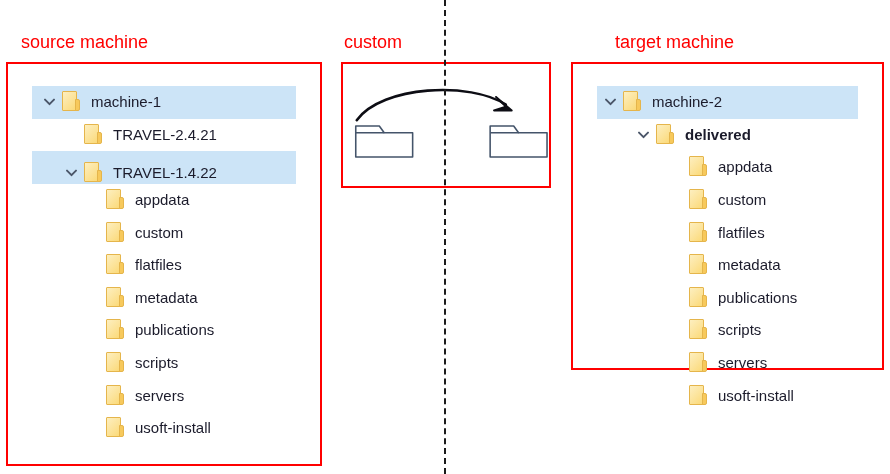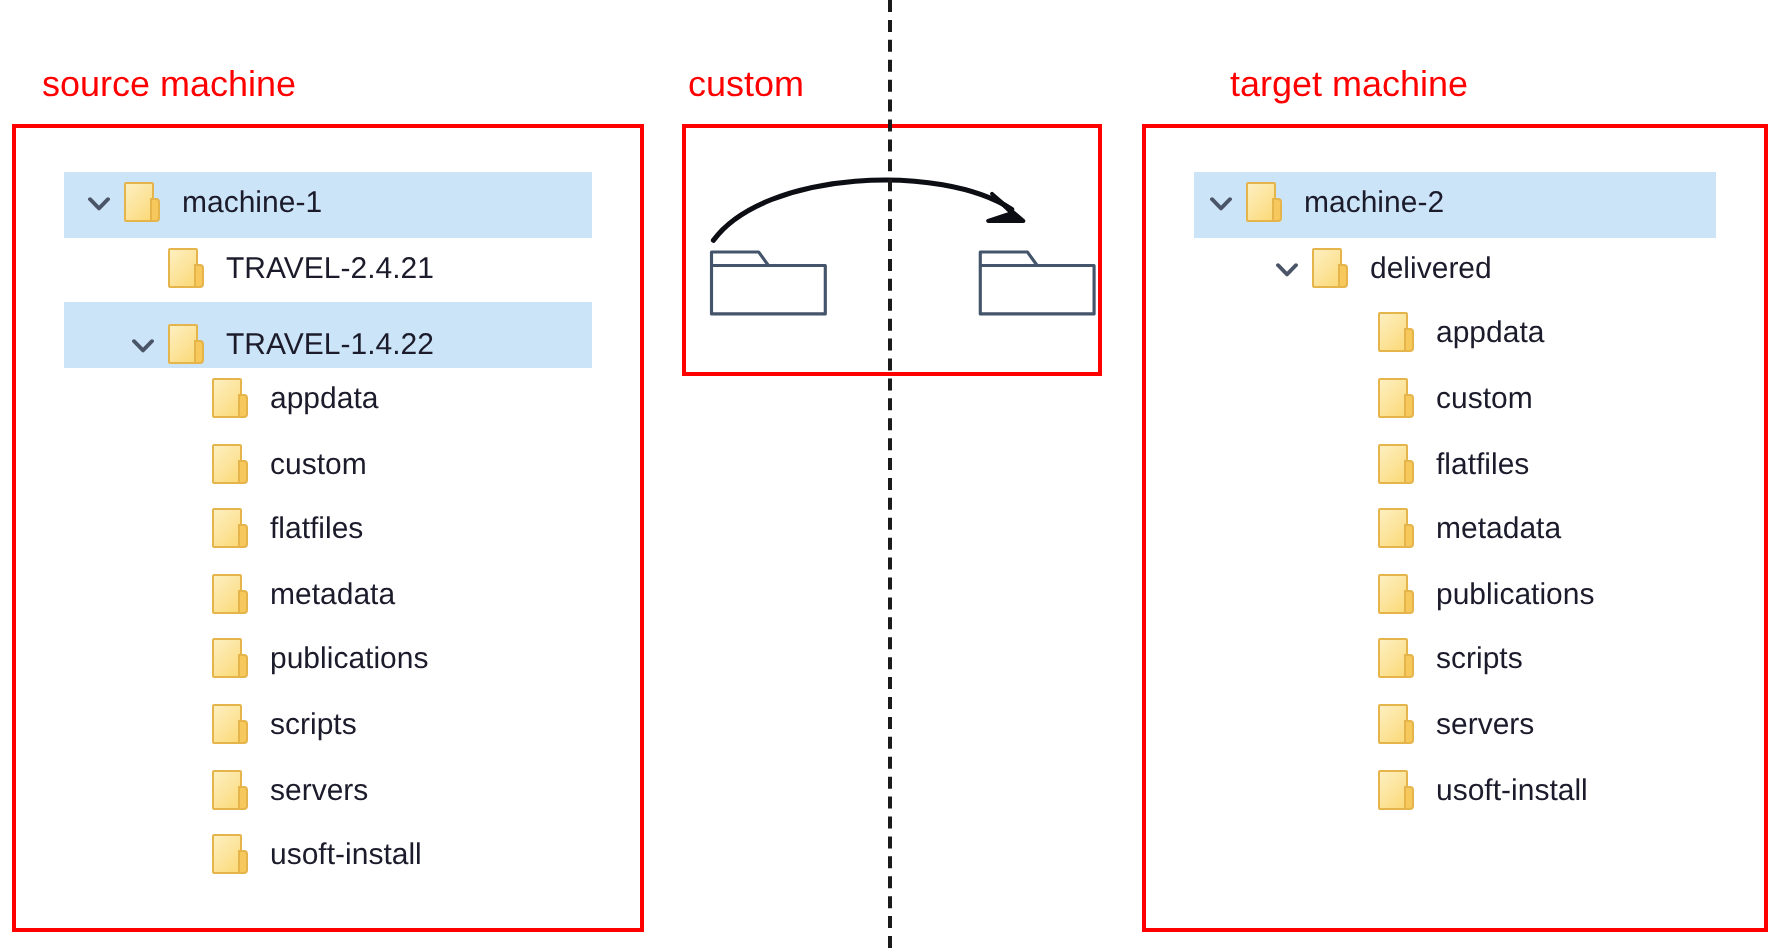--- a/index.html
+++ b/index.html
@@ -30,21 +30,21 @@
 
   
   .panel {
     position: absolute;
     border: 2px solid #FF0000;
     background: #ffffff;
     box-sizing: border-box;
   }
   #panel-source { left: 6px;   top: 62px; width: 316px; height: 404px; }
   #panel-hatch  { left: 341px; top: 62px; width: 210px; height: 126px; }
-  #panel-target { left: 571px; top: 62px; width: 313px; height: 404px; }
+  #panel-target { left: 571px; top: 62px; width: 313px; height: 308px; }
 
   
   #divider {
     position: absolute;
     left: 444px;
     top: 0px;
     width: 0;
     height: 474px;
     border-left: 2px dashed #1a1a1a;
     z-index: 5;
@@ -351,21 +351,21 @@
           </span>
           <span class="folder-icon">
             <span class="sheet"></span>
             <span class="tab"></span>
           </span>
           <span class="row-label">machine-2</span>
         </div>
       </div>
       <div class="tree-row">
         <div class="row-band"></div>
-        <div class="row-inner" style="margin-left: 61px;">
+        <div class="row-inner" style="margin-left: 61px; font-weight: bold;">
           <span class="chevron">
             <svg width="11" height="8" viewBox="0 0 11 8" aria-hidden="true">
               <path d="M1 1.6 L5.5 6.2 L10 1.6" fill="none" stroke="#4A5568" stroke-width="1.9" stroke-linecap="round" stroke-linejoin="round"></path>
             </svg>
           </span>
           <span class="folder-icon">
             <span class="sheet"></span>
             <span class="tab"></span>
           </span>
           <span class="row-label">delivered</span>

